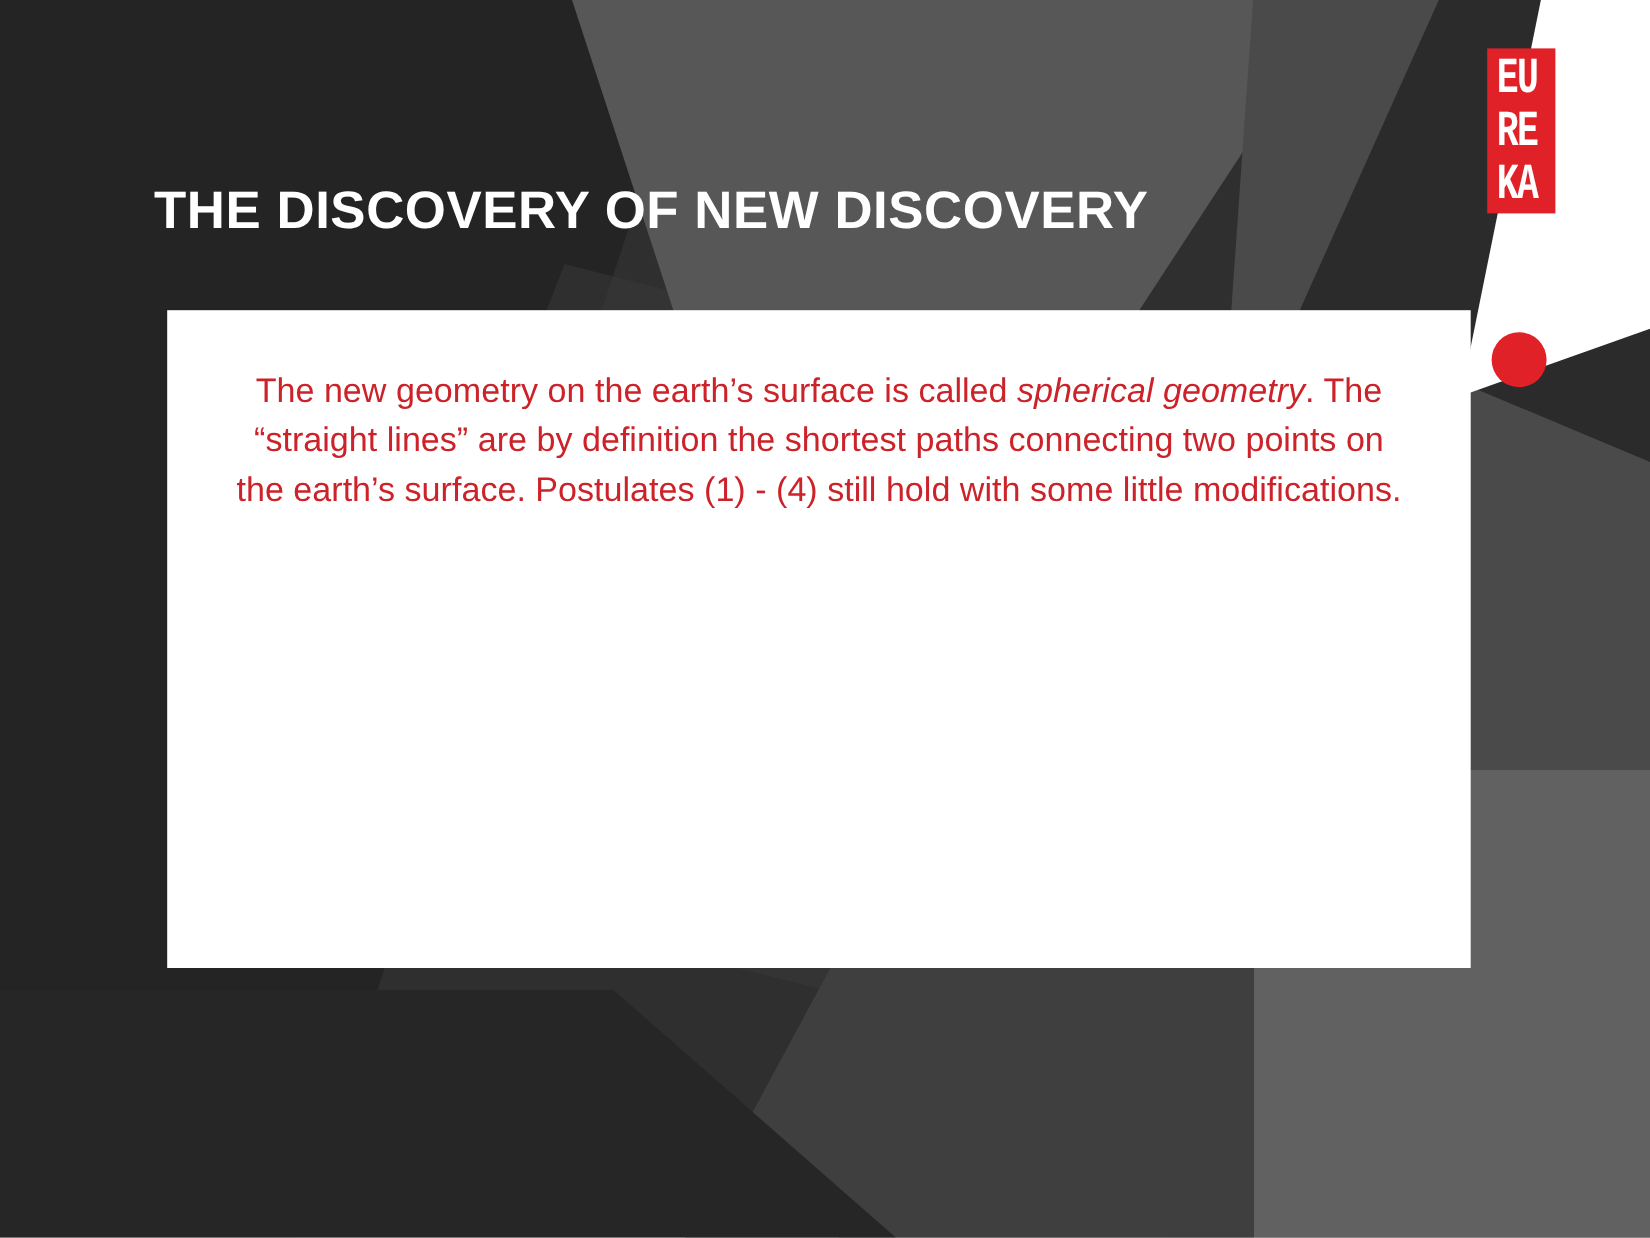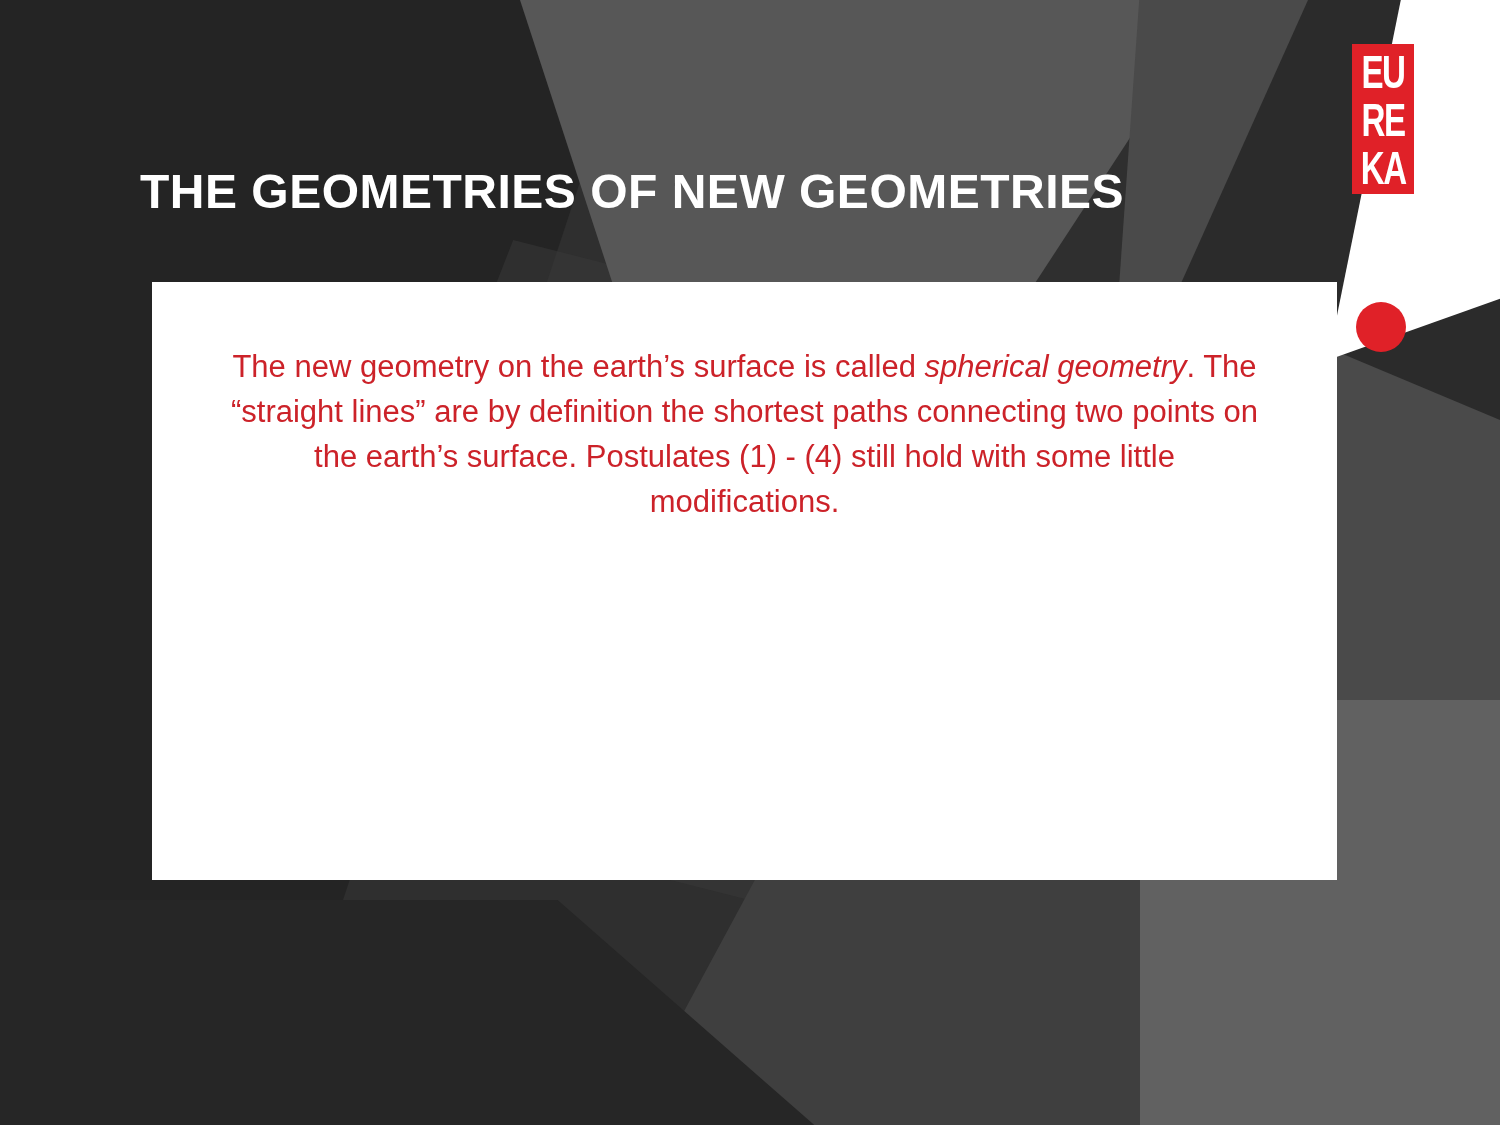--- a/index.html
+++ b/index.html
@@ -93,26 +93,26 @@
     width: 80px;
     height: 300px;
   }
   .logo-bar {
     position: absolute;
     left: 0;
     top: 0;
     width: 62px;
     background: #e02128;
     color: #ffffff;
-    font-family: Liberation Sans, sans-serif;
+    font-family: Liberation Mono, monospace;
     font-weight: 700;
     font-size: 46px;
     line-height: 48px;
     letter-spacing: -2px;
-    text-align: center;
+    text-align: left;
     padding: 4px 0 2px 0;
   }
   .logo-letter {
     display: block;
     transform: scaleX(0.72);
   }
   .logo-dot {
     position: absolute;
     left: 4px;
     top: 258px;
@@ -145,21 +145,21 @@
   }
   .card-inner {
     padding: 50px 58px 0 58px;
   }
   .para {
     color: #cc2229;
     font-family: "Liberation Sans", sans-serif;
     font-size: 31px;
     line-height: 45px;
     text-align: center;
-    margin: 12px;
+    margin: 0;
   }
   .para em {
     font-style: italic;
   }
   .para-gap {
     height: 148px;
   }
 </style>
 </head>
 <body>
@@ -181,21 +181,21 @@
 
   <div class="logo">
     <div class="logo-bar">
       <span class="logo-letter">EU</span>
       <span class="logo-letter">RE</span>
       <span class="logo-letter">KA</span>
     </div>
     <div class="logo-dot"></div>
   </div>
 
-  <h1 class="title">THE GEOMETRIES OF NEW GEOMETRIES</h1>
+  <h1 class="title">THE DISCOVERY OF NEW DISCOVERY</h1>
 
   <div class="card">
     <div class="card-inner">
       <p class="para">
         <span>The new geometry on the earth’s surface is called </span><em>spherical geometry</em><span>. The “straight lines” are by definition the shortest paths connecting two points on the earth’s surface. Postulates (1) - (4) still hold with some little modifications.</span>
       </p>
       <div class="para-gap"></div>
     </div>
   </div>
 

